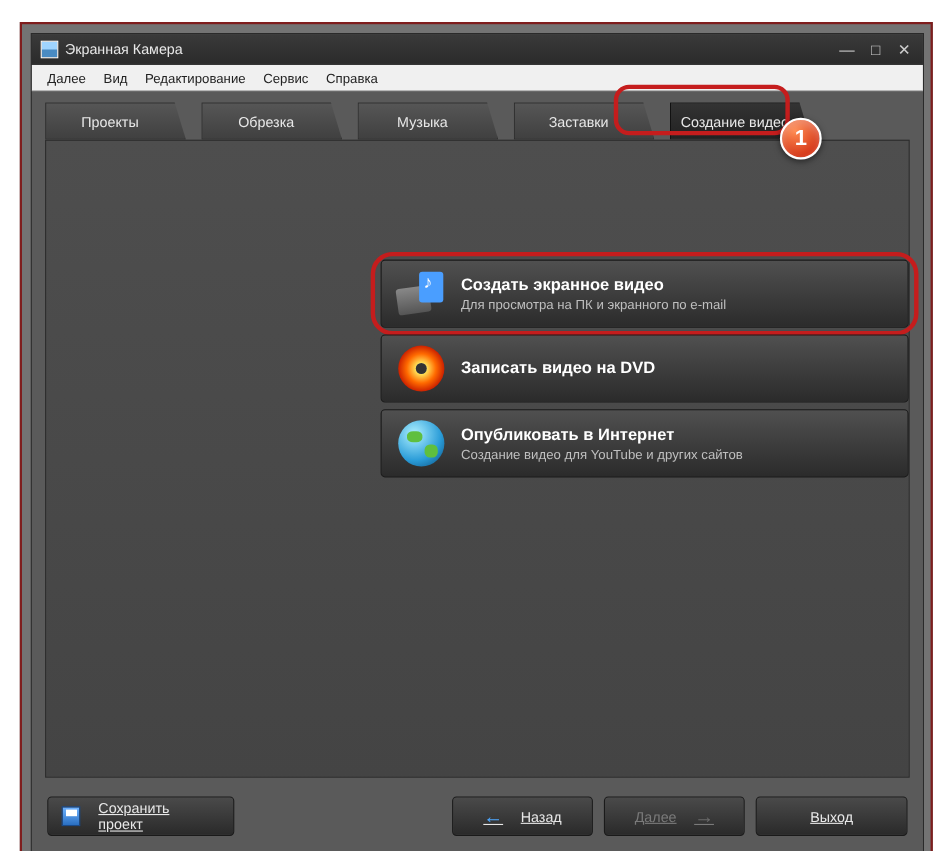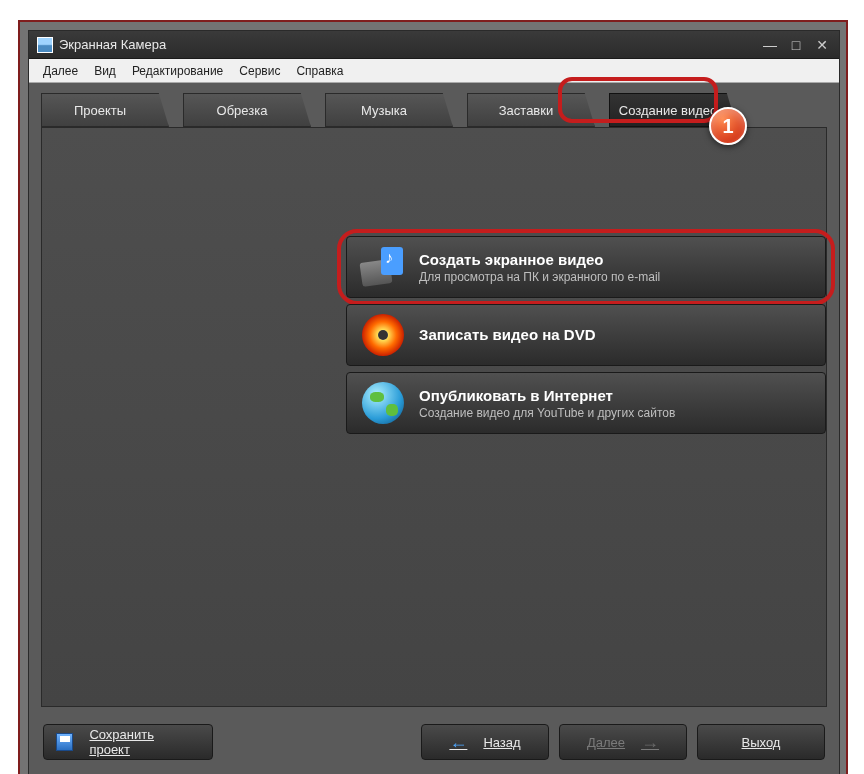--- a/index.html
+++ b/index.html
@@ -54,21 +54,21 @@
 
 .footer { height: 50px; display: flex; align-items: center; padding: 0 2px; gap: 10px; margin-top: 10px; }
 .btn { height: 36px; background: linear-gradient(to bottom, #4a4a4a, #2a2a2a); border: 1px solid #1a1a1a; border-radius: 4px; color: #e8e8e8; font-size: 13px; display: flex; align-items: center; justify-content: center; padding: 0 18px; cursor: pointer; gap: 16px; text-decoration: underline; }
 .btn.disabled { color: #7a7a7a; cursor: default; }
 .btn-save-icon { width: 18px; height: 18px; background: linear-gradient(to bottom, #6fb3ff, #2a6fc2); border: 1px solid #1a4a8a; position: relative; }
 .btn-save-icon::after { content: ""; position: absolute; left: 3px; top: 2px; width: 10px; height: 6px; background: #fff; }
 .arrow-left { color: #4fa8ff; font-size: 18px; font-weight: bold; }
 .arrow-right { color: #6a6a6a; font-size: 18px; font-weight: bold; }
 .spacer { flex: 1; }
 .footer .btn.nav { width: 128px; }
-.footer .btn.exit { width: 128px; }
+.footer .btn.exit { width: 138px; }
 .footer .btn.save { width: 170px; justify-content: flex-start; padding-left: 12px; }
 </style>
 </head>
 <body>
 
 <div class="outer-frame">
 <div class="window">
 
   <div class="titlebar">
     <div class="titlebar-icon"></div>

